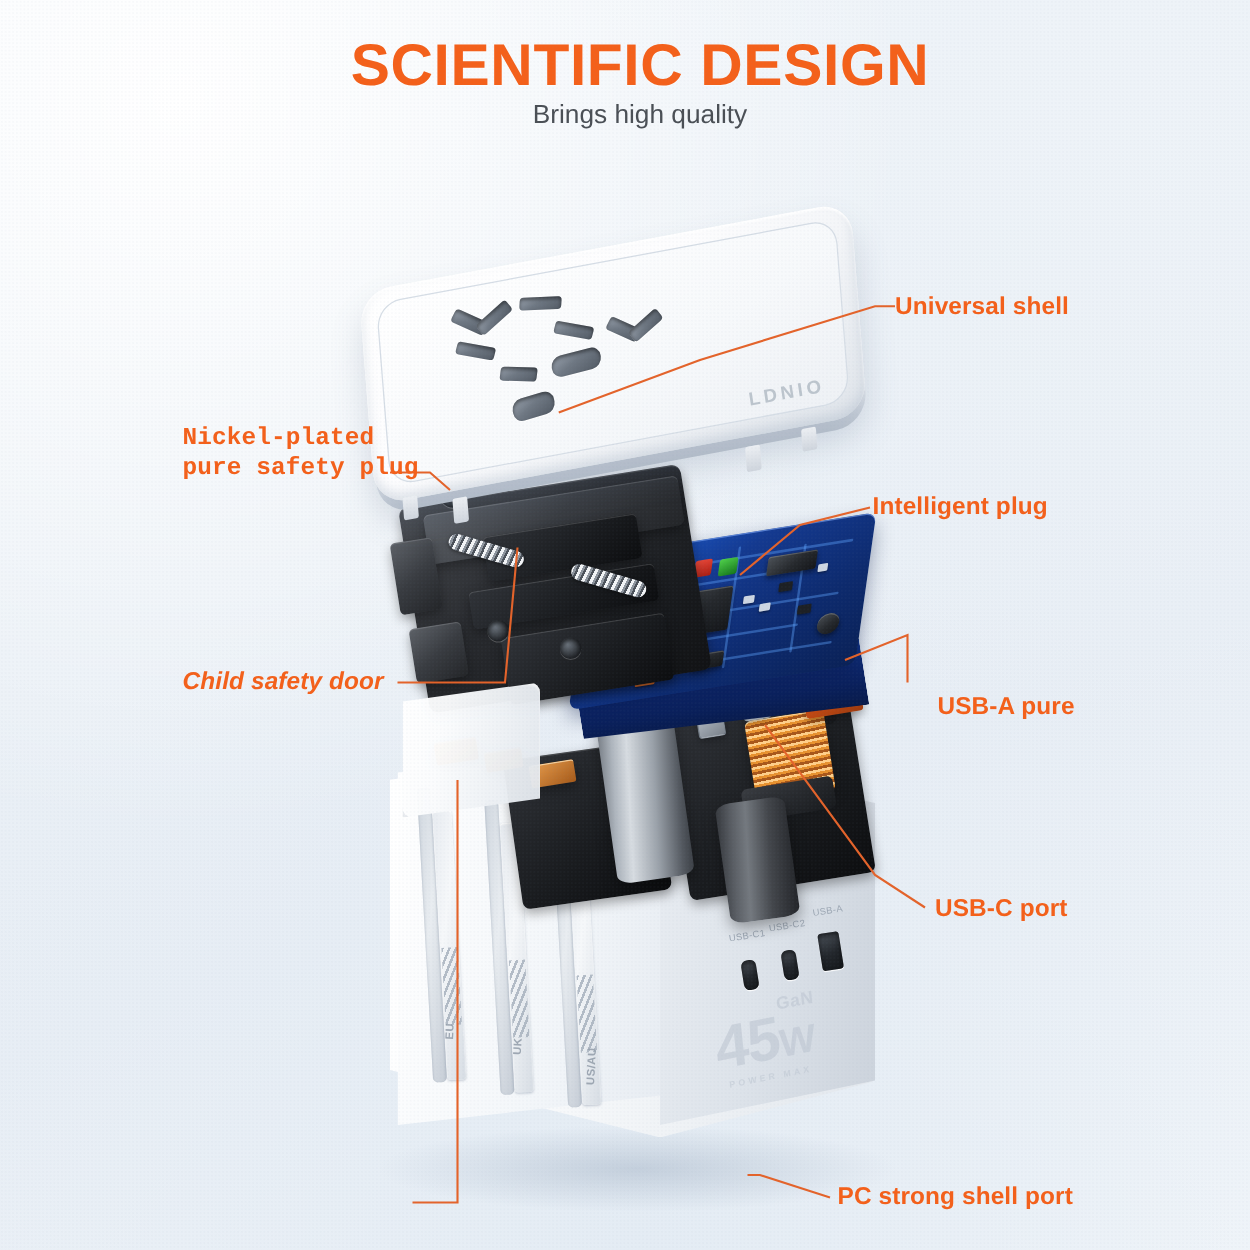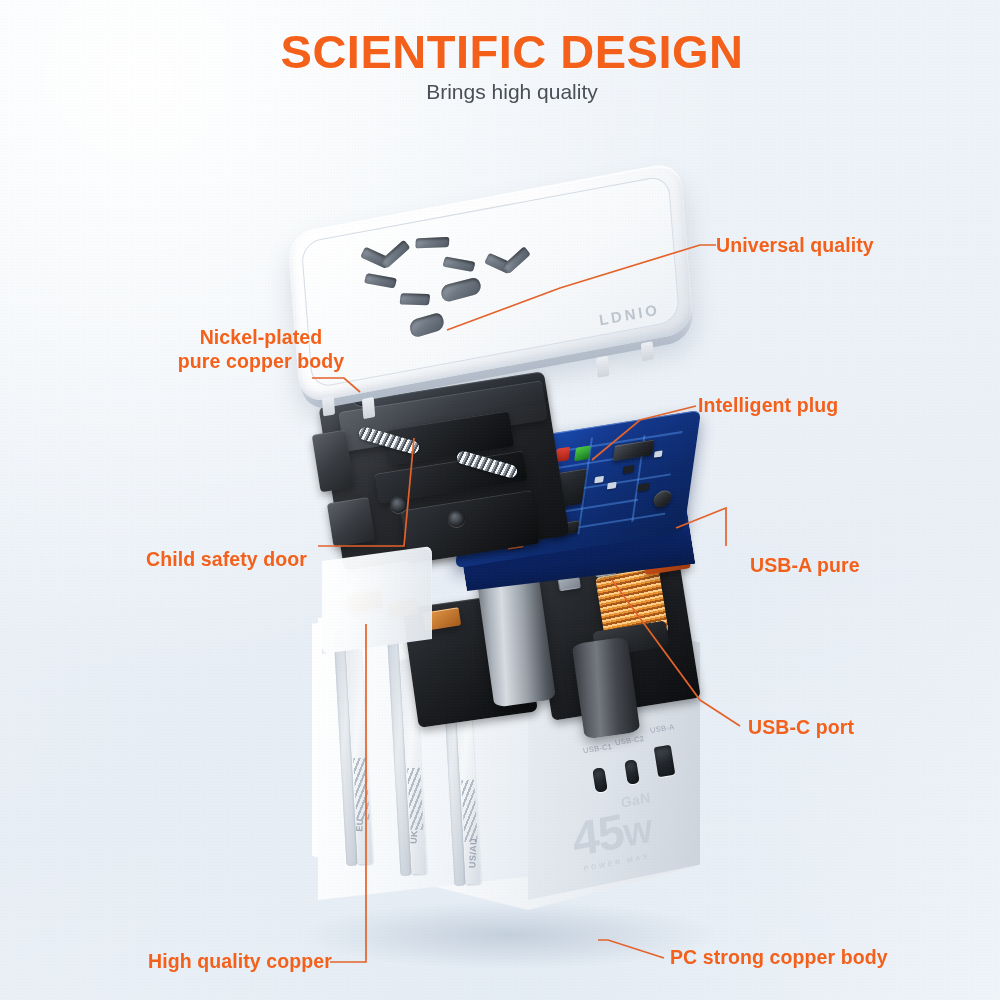--- a/index.html
+++ b/index.html
@@ -330,32 +330,31 @@
       <path d="M598,940 L608,940 L664,958"></path>
 
       <path d="M312,378 L344,378 L360,392"></path>
 
       <path d="M318,546 L404,546 L414,438"></path>
 
       <path d="M330,962 L366,962 L366,624"></path>
     </g>
   </svg>
 
-  <div class="callout" style="left:716px;top:234px;">Universal quality</div>
+  <div class="callout" style="left:716px;top:234px;">Universal shell</div>
 
   <div class="callout" style="left:698px;top:394px;">Intelligent plug</div>
 
   <div class="callout" style="left:750px;top:554px;">USB-A pure</div>
 
   <div class="callout" style="left:748px;top:716px;">USB-C port</div>
 
-  <div class="callout" style="left:670px;top:946px;">PC strong copper body</div>
-
-  <div class="callout two" style="left:146px;top:326px;text-align:center;">
+  <div class="callout" style="left:670px;top:946px;">PC strong shell port</div>
+
+  <div class="callout two" style="left:146px;top:339px;text-align:left;font-family:Liberation Mono, monospace;">
     <span>Nickel-plated</span><br>
-    <span>pure copper body</span>
+    <span>pure safety plug</span>
   </div>
 
-  <div class="callout" style="left:146px;top:548px;">Child safety door</div>
-
-  <div class="callout" style="left:148px;top:950px;">High quality copper</div>
+  <div class="callout" style="left:146px;top:534px;font-style:italic;">Child safety door</div>
+
 
 </div>
 
 </body></html>

